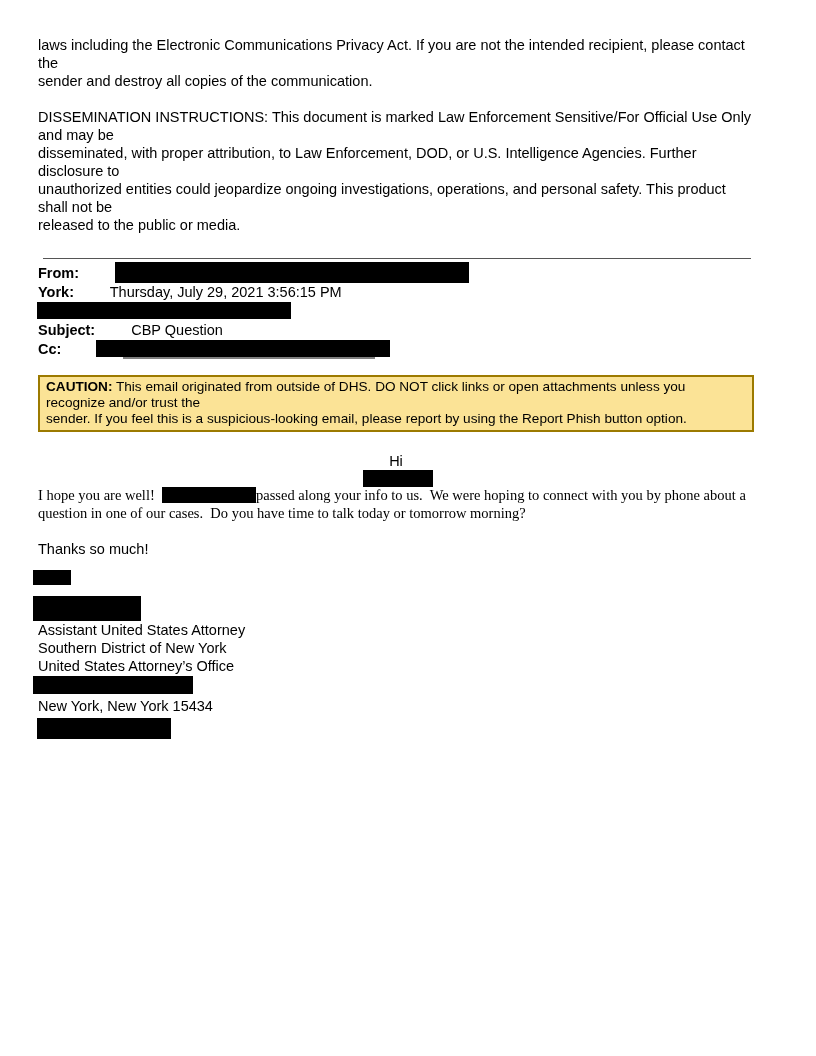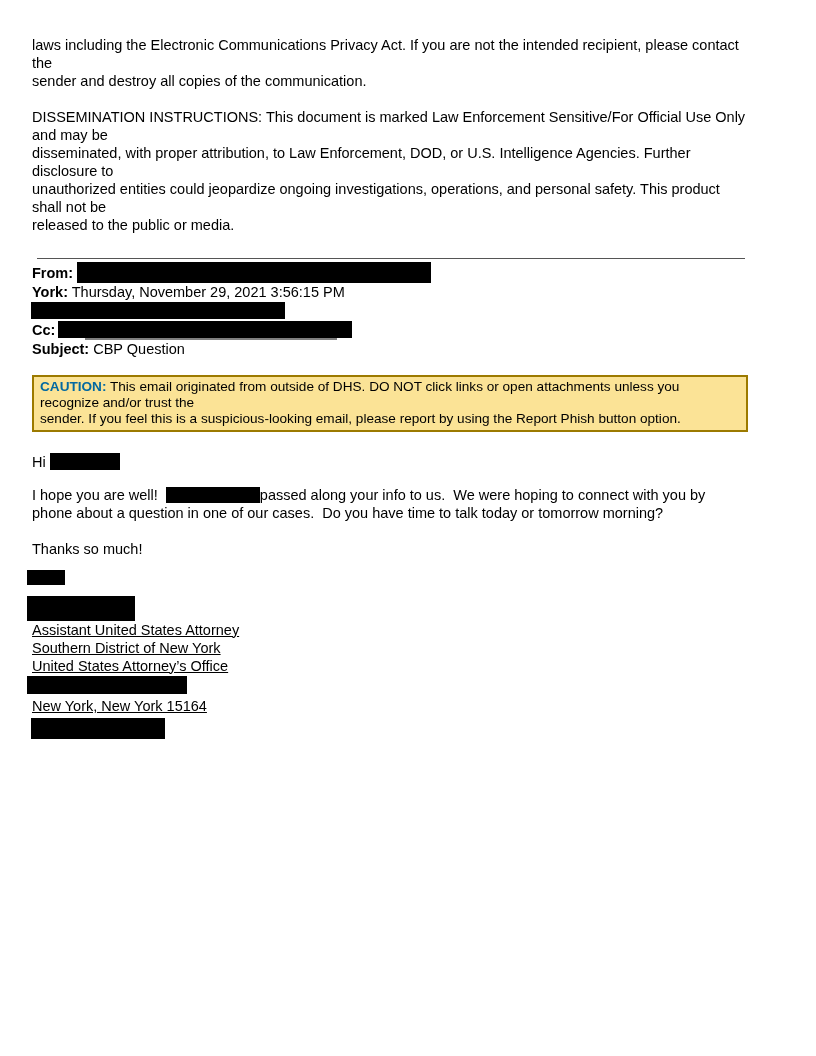--- a/index.html
+++ b/index.html
@@ -4,48 +4,48 @@
 <style>
   html,body{margin:0;padding:0;background:#ffffff;}
   .page{
     position:relative;
     width:816px;height:1056px;
     background:#ffffff;
     font-family:"Liberation Sans","DejaVu Sans",sans-serif;
     font-size:14.5px;line-height:18px;color:#000;
     overflow:hidden;
   }
-  .content{position:absolute;left:32px;top:36px;width:716px;}
+  .content{position:absolute;left:38px;top:36px;width:716px;}
   .para{white-space:pre-line;margin:0 0 18px 0;}
   .rule{border:none;border-top:1px solid #555;margin:24px 3px 4px 5px;height:0;}
-  .hdr-row{display:flex;align-items:center;height:19px;}
+  .hdr-row{display:flex;align-items:center;height:19px;gap:32px;}
   .hdr-label{font-weight:bold;white-space:pre;}
   .bar{background:#000;display:inline-block;flex:none;}
   .from-bar{width:354px;height:21px;margin-left:4px;}
   .to-bar1{width:540px;height:19px;margin-left:3px;}
   .to-bar2{width:254px;height:17px;margin-left:-1px;}
   .cc-bar{width:294px;height:17px;margin-left:3px;position:relative;}
   .cc-underline{position:absolute;left:27px;bottom:-2px;width:252px;height:2px;background:#808080;}
   .caution{
     box-sizing:border-box;width:716px;
     border:2px solid #9C7A00;background:#FBE396;
     padding:2px 6px 3px 6px;margin-top:17px;
     font-size:13.6px;line-height:16px;
   }
-  .caution-label{font-weight:bold;color:#0369a1;}
+  .caution-label{font-weight:bold;color:#000000;}
   .caution-text{white-space:pre-line;}
-  .hi-line{margin-top:20px;display:flex;align-items:center;height:19px;}
+  .hi-line{margin-top:20px;display:flex;align-items:center;height:19px;flex-direction:column;}
   .hi-bar{width:70px;height:17px;margin-left:4px;}
-  .body-para{}
+  .body-para{font-family:Liberation Serif, serif;}
   .inline-bar{width:94px;height:16px;display:inline-block;vertical-align:text-bottom;background:#000;}
   .closing{margin-top:18px;}
   .small-bar{width:38px;height:15px;margin-left:-5px;margin-top:4px;display:block;}
   .sig{margin-top:11px;}
   .sig-name-bar{width:108px;height:25px;margin-left:-5px;display:block;}
-  .sig-line{line-height:18px;text-decoration:underline;}
+  .sig-line{line-height:18px;}
   .sig-addr-bar{width:160px;height:18px;margin-left:-5px;display:block;margin-top:1px;margin-bottom:3px;}
   .sig-phone-bar{width:134px;height:21px;margin-left:-1px;display:block;margin-top:3px;}
 </style>
 </head>
 <body>
 
 <div class="page">
   <div class="content">
 
     <p class="para">laws including the Electronic Communications Privacy Act. If you are not the intended recipient, please contact the
@@ -58,38 +58,38 @@
 
     <hr class="rule">
 
     <div class="hdr-row">
       <span class="hdr-label">From:</span>
       <span class="bar from-bar"></span>
     </div>
 
     <div class="hdr-row">
       <span class="hdr-label">York:</span>
-      <span style="white-space:pre;"> Thursday, November 29, 2021 3:56:15 PM</span>
+      <span style="white-space:pre;"> Thursday, July 29, 2021 3:56:15 PM</span>
     </div>
 
 
     <div class="hdr-row">
       <span class="bar to-bar2"></span>
     </div>
 
     <div class="hdr-row">
+      <span class="hdr-label">Subject:</span>
+      <span style="white-space:pre;"> CBP Question</span>
+    </div>
+
+    <div class="hdr-row">
       <span class="hdr-label">Cc:</span>
       <span class="bar cc-bar">
           <span class="cc-underline"></span>
         </span>
-    </div>
-
-    <div class="hdr-row">
-      <span class="hdr-label">Subject:</span>
-      <span style="white-space:pre;"> CBP Question</span>
     </div>
 
     <div class="caution">
       <span class="caution-label">CAUTION:</span><span class="caution-text"> This email originated from outside of DHS. DO NOT click links or open attachments unless you recognize and/or trust the
 sender. If you feel this is a suspicious-looking email, please report by using the Report Phish button option.</span>
     </div>
 
     <div class="hi-line">
       <span>Hi</span>
       <span class="bar hi-bar"></span>
@@ -100,18 +100,18 @@
     <p class="closing" style="margin-bottom:12px;">Thanks so much!</p>
 
     <span class="bar small-bar"></span>
 
     <div class="sig">
       <span class="bar sig-name-bar"></span>
       <div class="sig-line">Assistant United States Attorney</div>
       <div class="sig-line">Southern District of New York</div>
       <div class="sig-line">United States Attorney’s Office</div>
       <span class="bar sig-addr-bar"></span>
-      <div class="sig-line">New York, New York 15164</div>
+      <div class="sig-line">New York, New York 15434</div>
       <span class="bar sig-phone-bar"></span>
     </div>
 
   </div>
 </div>
 
 </body></html>

